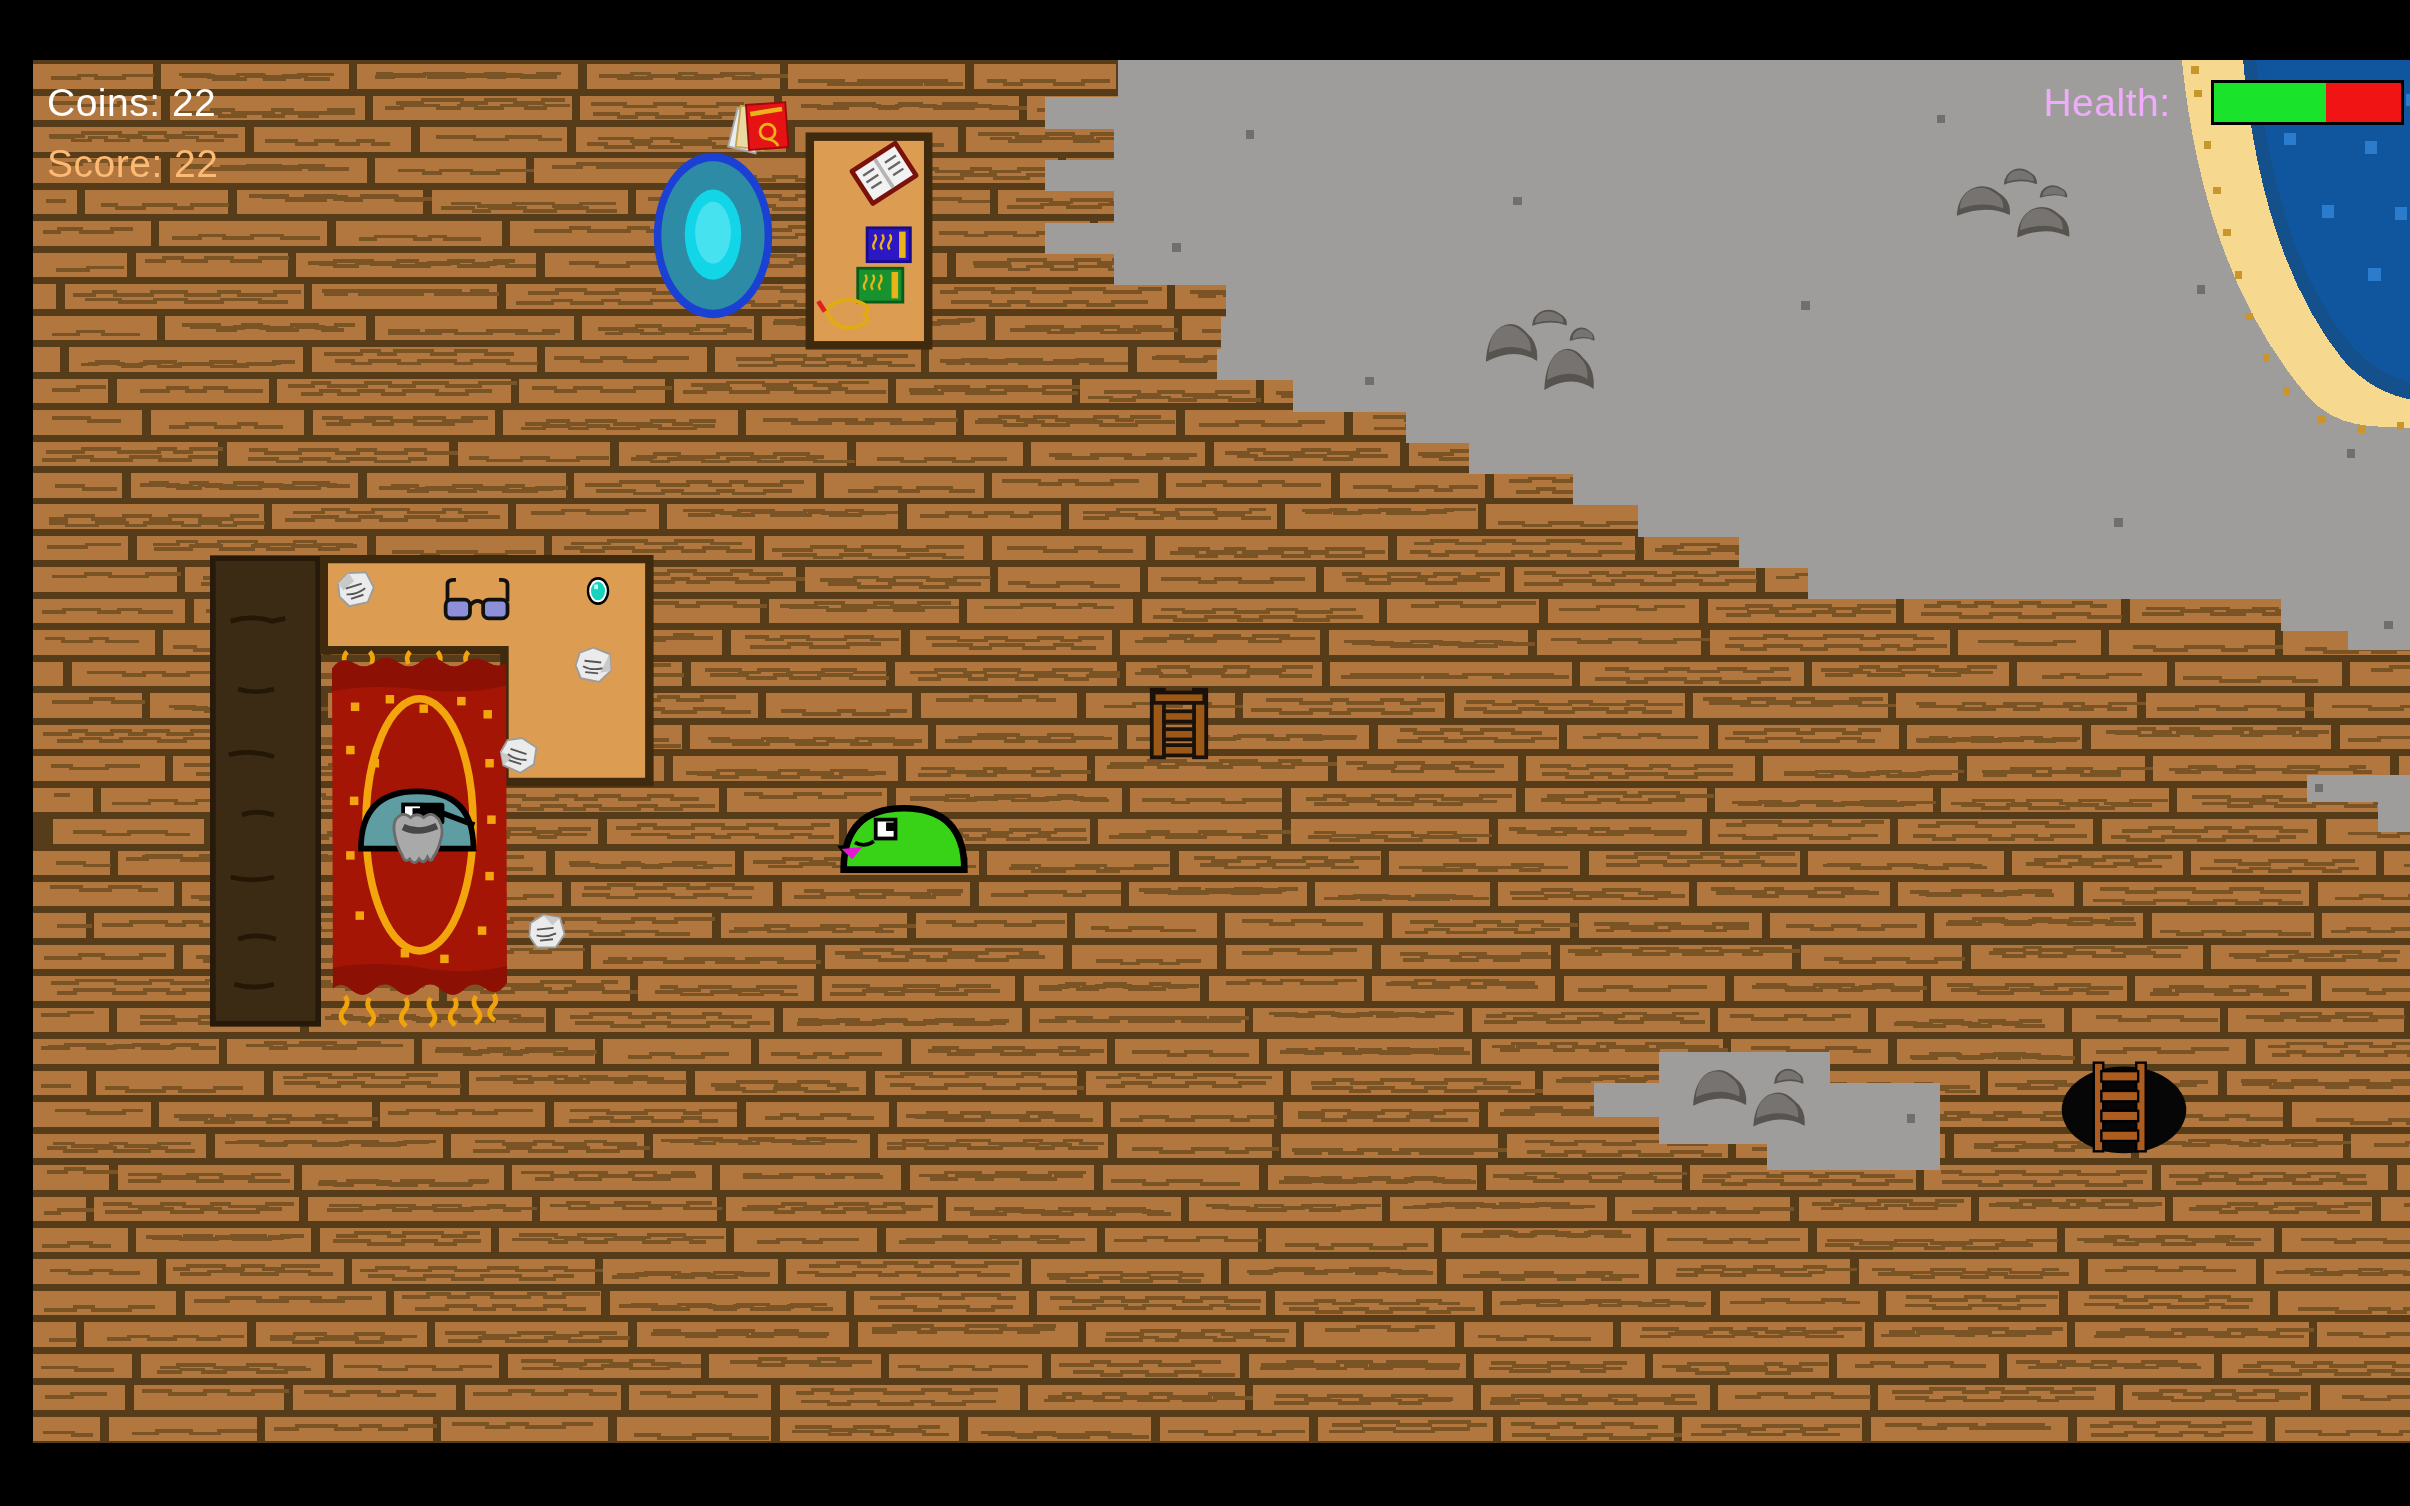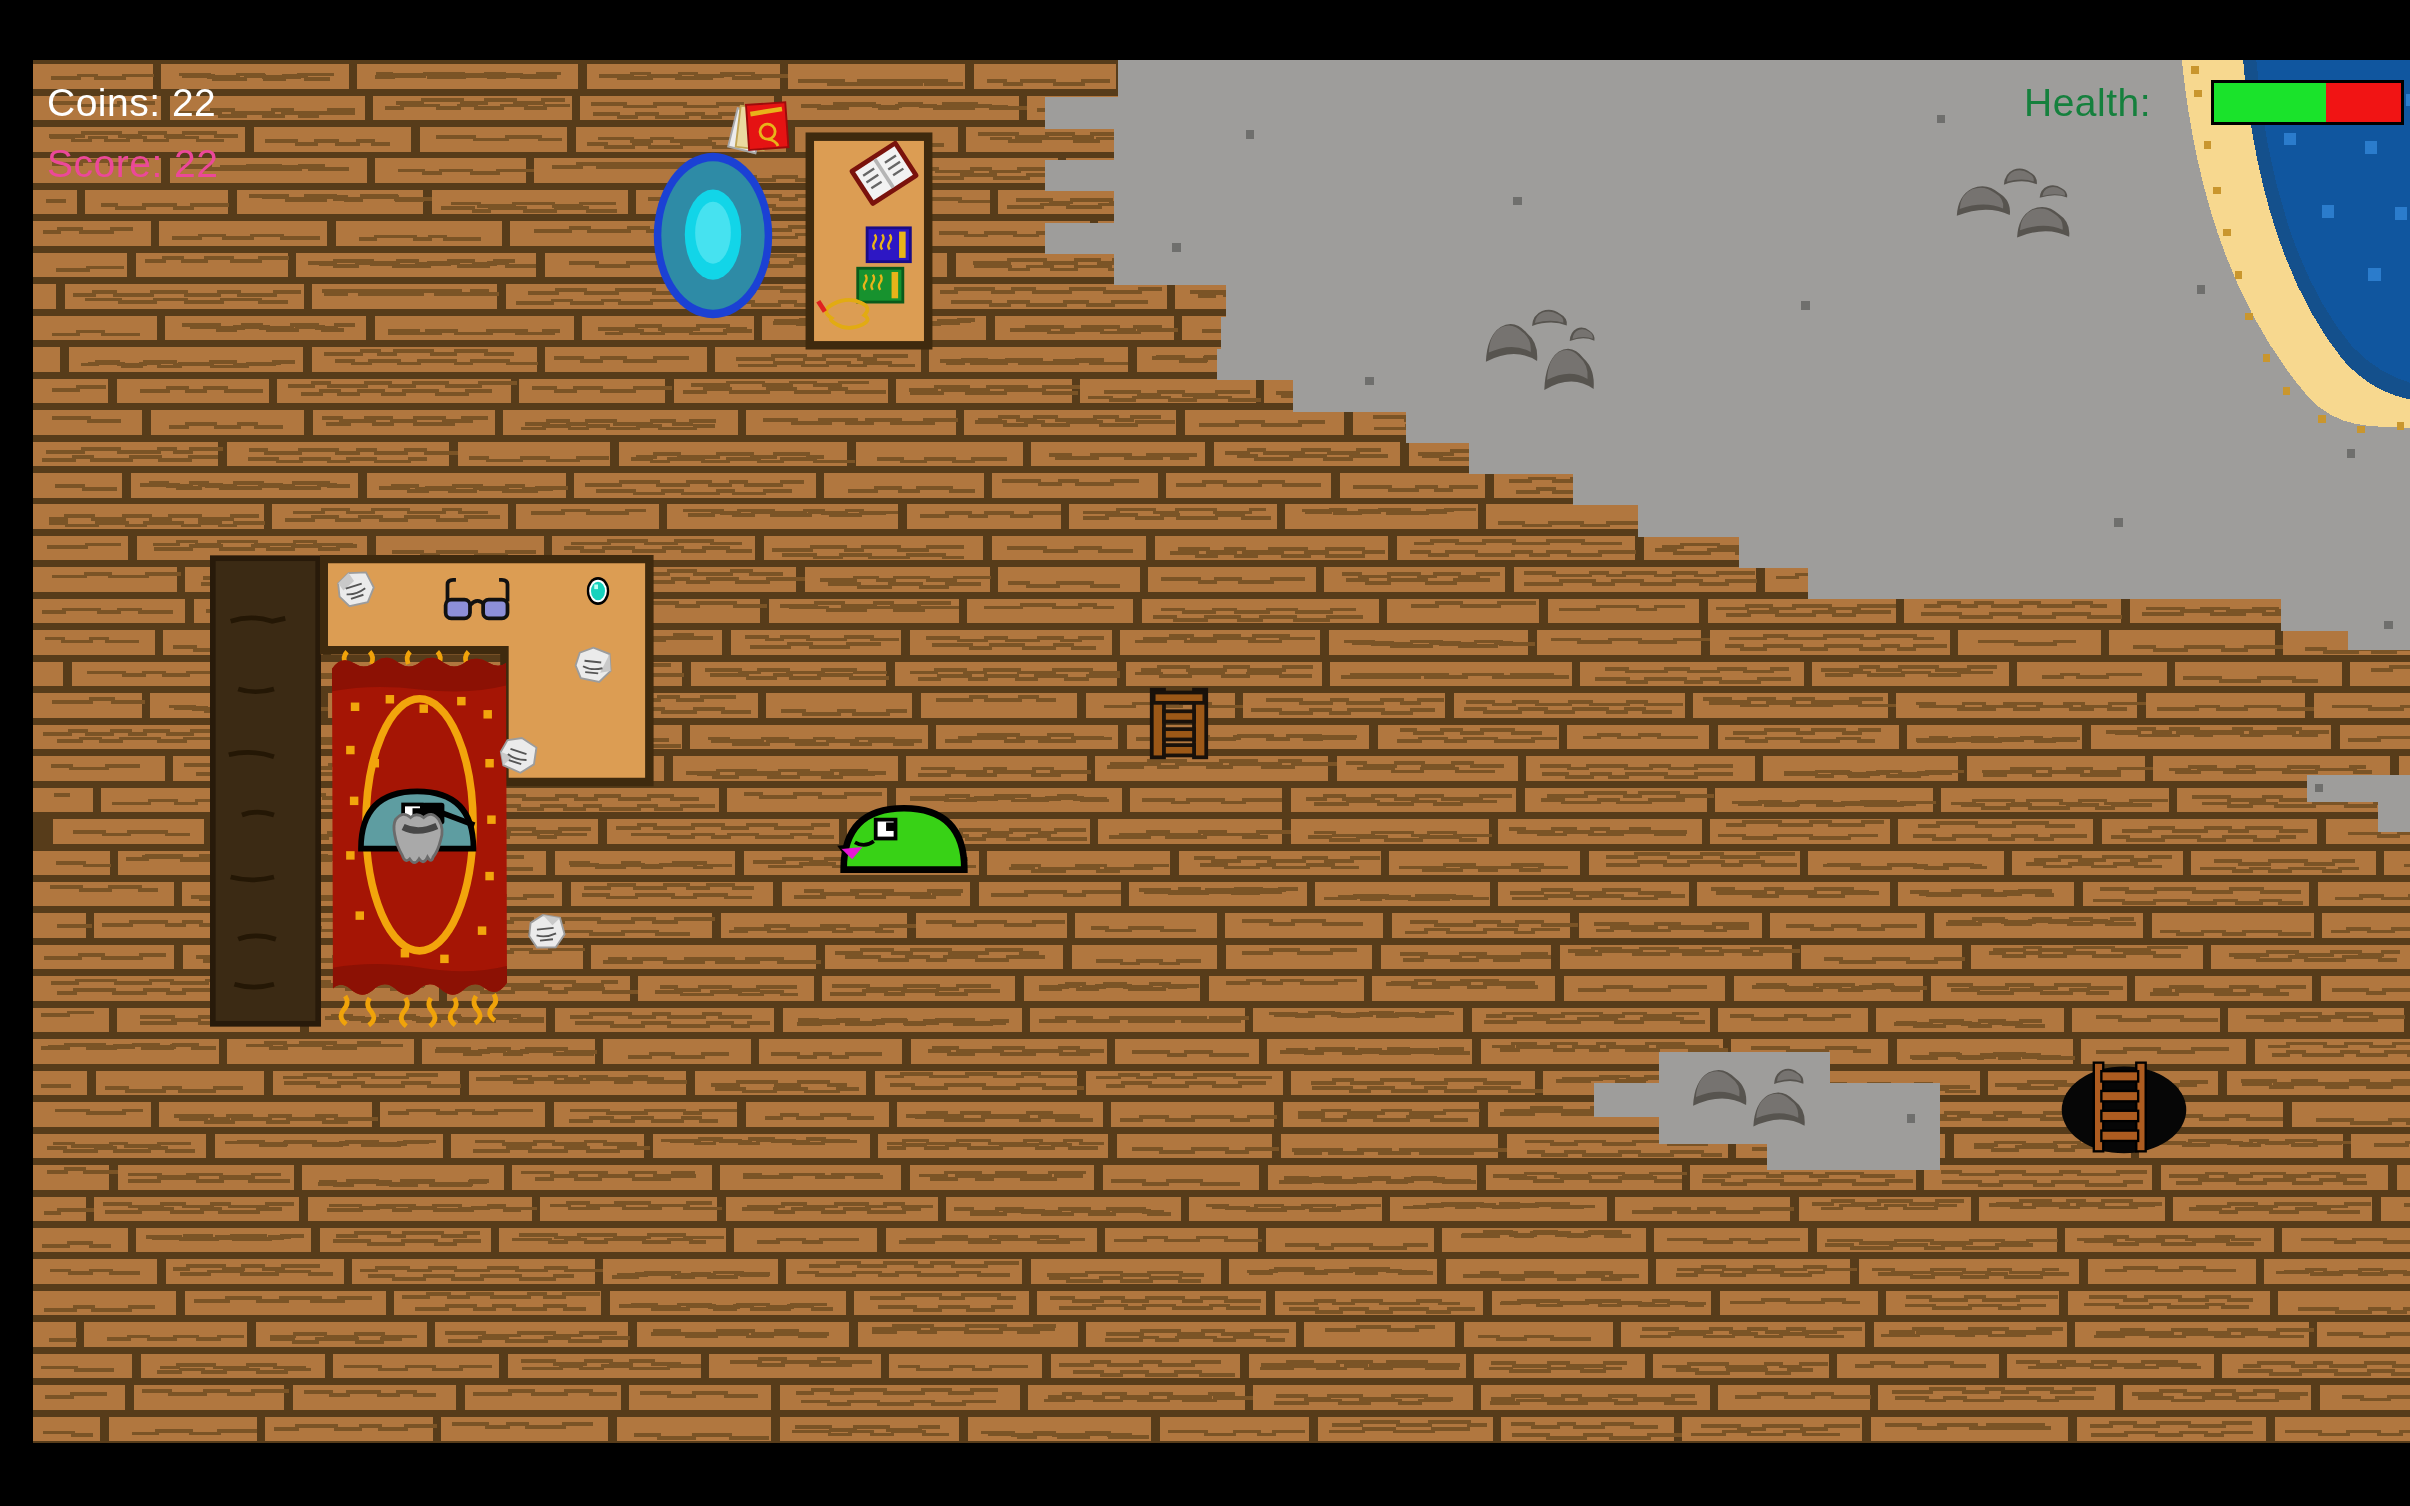--- a/index.html
+++ b/index.html
@@ -1811,23 +1811,23 @@
           <path d="M13,19 h18"></path>
           <path d="M12,25 q9,4 21,0"></path>
           <path d="M15,31 h14"></path>
         </g>
     </svg>
   </div>
 
   <div class="hud-text" id="hud-coins" style="left: 19px; top: 81px; color: rgb(255, 255, 255);">
     <span>Coins:</span>&nbsp;<span>22</span>
   </div>
-  <div class="hud-text" id="hud-score" style="left: 19px; top: 142px; color: #ec4899;">
+  <div class="hud-text" id="hud-score" style="left: 19px; top: 142px; color: #fdba74;">
     <span>Score:</span>&nbsp;<span>22</span>
   </div>
-  <div class="hud-text" id="hud-health-label" style="left: 1996px; top: 81px; width: 166px; text-align: left; color: #15803d;">Health:</div>
+  <div class="hud-text" id="hud-health-label" style="left: 1996px; top: 81px; width: 166px; text-align: center; color: #f0abfc;">Health:</div>
   <div id="health-bar" style="left: 2183px; top: 80px; width: 193px; height: 45px; border-color: rgb(0, 0, 0);">
     <div id="health-fill" style="width: 60%; background: rgb(26, 227, 43);"></div>
     <div id="health-rest" style="background: rgb(241, 20, 20);"></div>
   </div>
 
 </div>
 
 
 </body></html>

